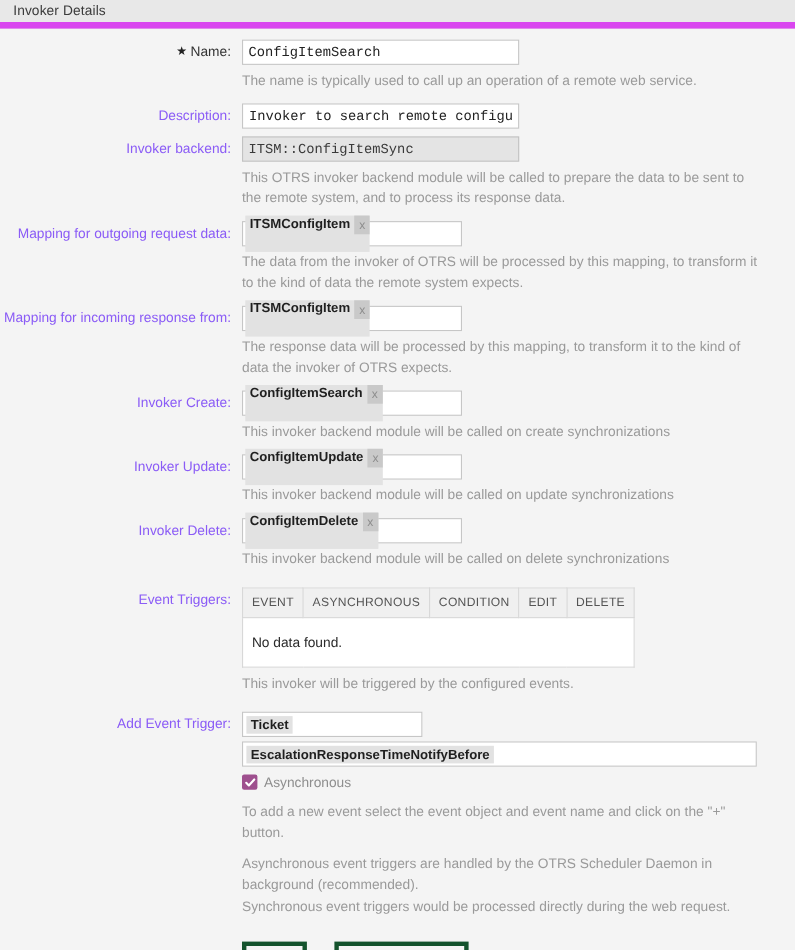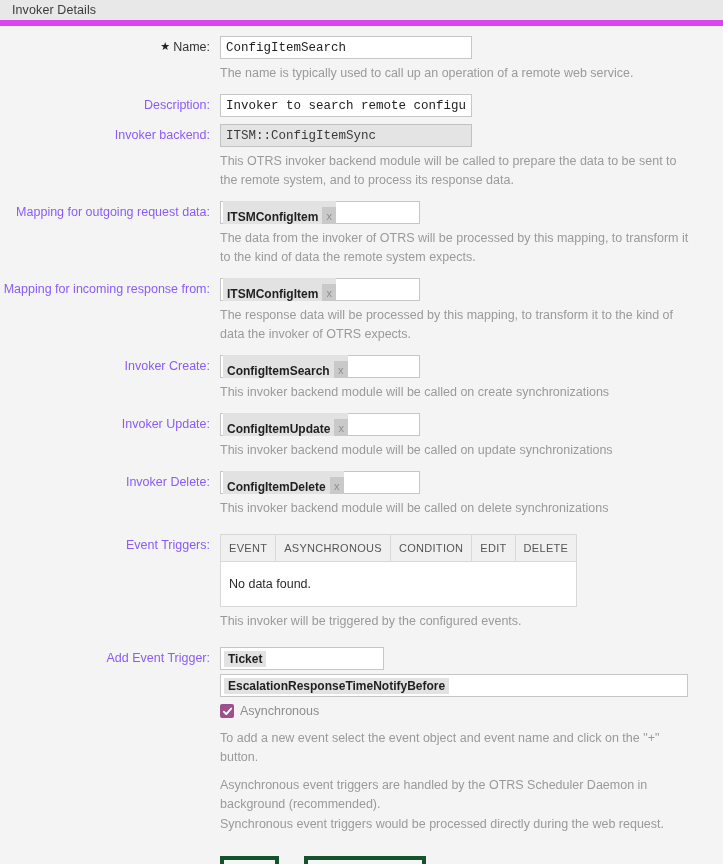--- a/index.html
+++ b/index.html
@@ -95,22 +95,22 @@
     width: 200px;
     height: 23px;
     border: 1px solid #c6c6c6;
     background: #ffffff;
     display: flex;
     align-items: center;
     padding: 0 2px;
   }
   .token {
     display: inline-flex;
-    align-items: flex-end;
-    height: 23px;
+    align-items: flex-start;
+    height: 33px;
     background: #e2e2e2;
     color: #1f1f1f;
     font-size: 12px;
     font-weight: bold;
     padding: 0 4px;
     white-space: nowrap;
   }
   .token-x {
     display: inline-flex;
     align-items: center;

